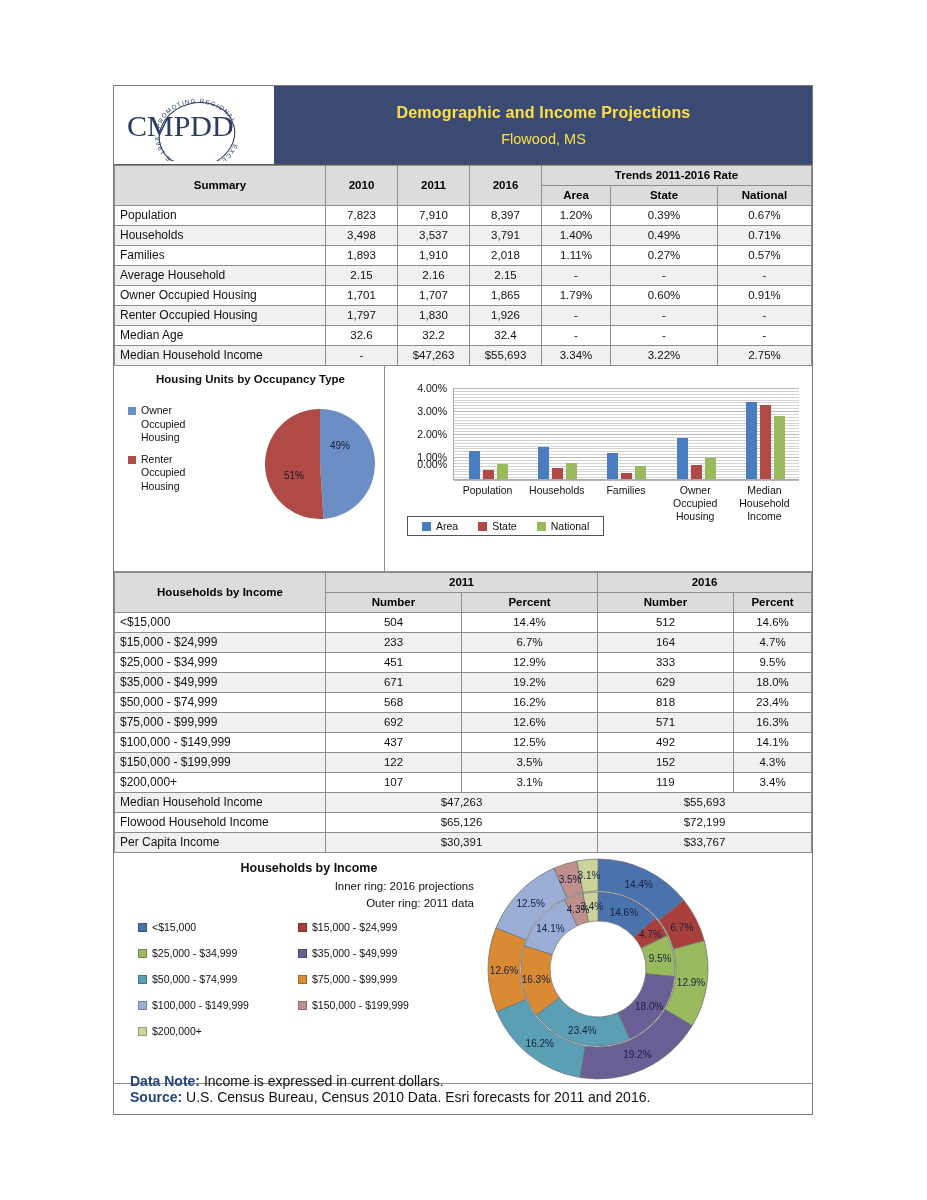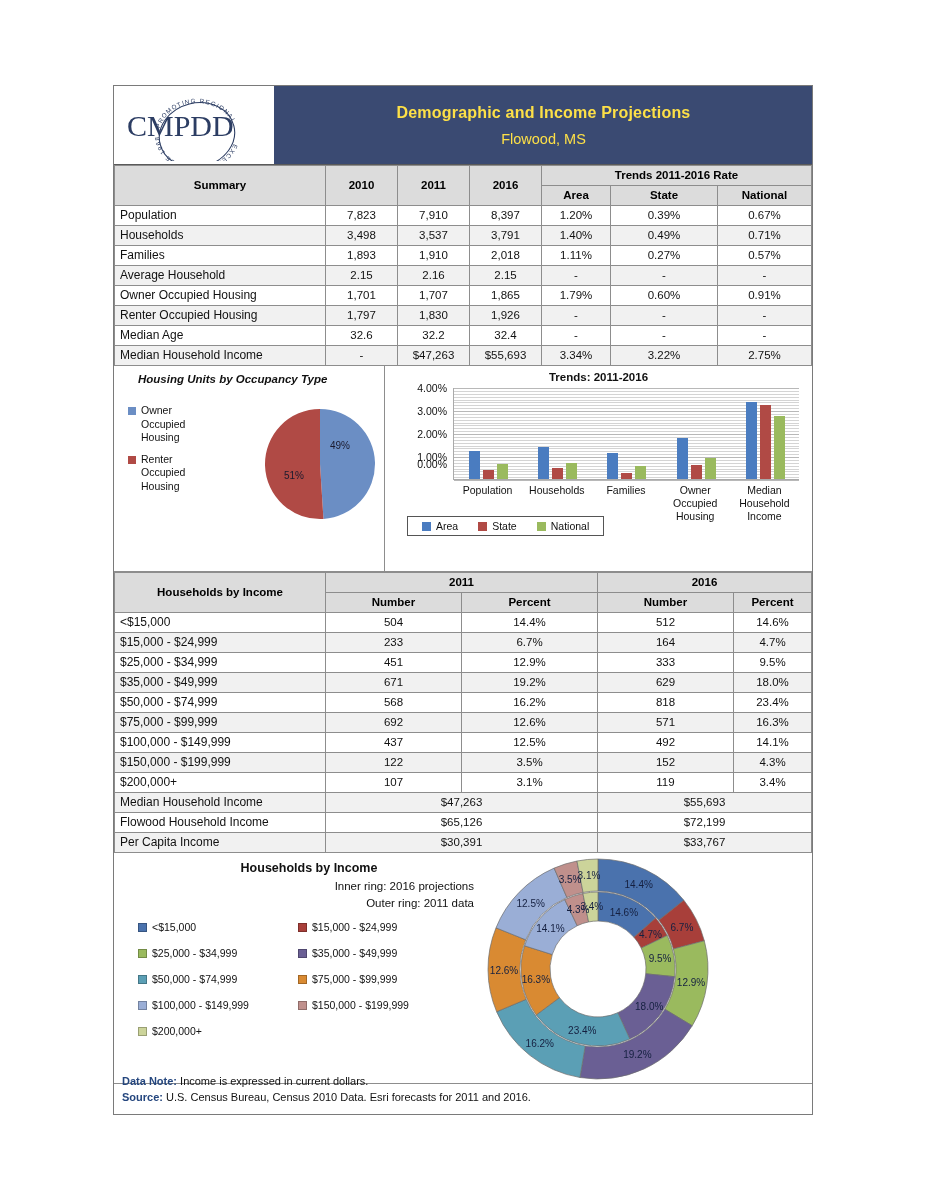--- a/index.html
+++ b/index.html
@@ -42,22 +42,22 @@
   .sum-c4{width:58px;}
   .sum-c5{width:96px;}
   .sum-c6{width:auto;}
 
   
   .chart-strip{display:flex;height:205px;border-bottom:1px solid #8d8d8d;}
   .pie-panel{width:270px;flex:0 0 270px;border-right:1px solid #8d8d8d;position:relative;background:#fff;}
   .bar-panel{flex:1;position:relative;background:#fff;}
 
   .pie-title{
-    position:absolute;left:24px;top:6px;width:225px;text-align:left;
-    font-size:11.5px;font-weight:bold;line-height:14px;color:#111;font-style:italic;
+    position:absolute;left:24px;top:6px;width:225px;text-align:center;
+    font-size:11.5px;font-weight:bold;line-height:14px;color:#111;
   }
   .pie-legend{position:absolute;left:14px;top:38px;font-size:10.5px;line-height:13.5px;}
   .pl-item{display:flex;margin-bottom:8px;}
   .pl-sw{width:8px;height:8px;margin-top:3px;margin-right:5px;flex:0 0 8px;}
   .pl-txt{width:66px;}
   .pie-wrap{position:absolute;left:150px;top:42px;width:112px;height:112px;}
   .pie-lab{position:absolute;font-size:10px;color:#1a1a2e;}
 
   .bar-title{position:absolute;top:5px;left:0;width:100%;text-align:center;font-size:11.5px;font-weight:bold;}
   .bar-area{position:absolute;left:10px;top:22px;width:408px;height:108px;}
@@ -87,21 +87,21 @@
   .dn-title{position:absolute;left:30px;top:8px;width:330px;text-align:center;font-size:12.5px;font-weight:bold;}
   .dn-sub{position:absolute;left:30px;width:330px;text-align:right;font-size:11.5px;}
   .dn-legend{position:absolute;left:24px;top:68px;width:340px;font-size:10.5px;}
   .dl-row{display:flex;margin-bottom:14px;}
   .dl-item{display:flex;align-items:flex-start;width:160px;}
   .dl-sw{width:9px;height:9px;margin-top:2px;margin-right:5px;flex:0 0 9px;border:1px solid rgba(0,0,0,.25);box-sizing:border-box;}
   .donut-wrap{position:absolute;left:372px;top:4px;width:224px;height:224px;}
   .dn-lab{position:absolute;font-size:10px;color:#152040;white-space:nowrap;transform:translate(-50%,-50%);}
 
   
-  .foot{position:absolute;left:0;bottom:0;width:100%;padding:6px 8px 7px 8px;box-sizing:border-box;font-size:11px;line-height:13px;margin-top:44px;}
+  .foot{position:absolute;left:8px;bottom:0;width:100%;padding:6px 8px 7px 8px;box-sizing:border-box;font-size:14px;line-height:13px;margin-top:44px;}
   .foot b{color:#24467e;}
   .foot div{margin-bottom:3px;}
 </style>
 </head>
 <body>
 
 <div id="report">
 
   <div class="hdr">
     <div class="hdr-logo">
@@ -237,21 +237,20 @@
         <svg id="pie-svg" width="112" height="112" viewBox="0 0 112 112">
             <path d="M 56 56 L 56 1 A 55 55 0 0 1 59.453478574112246 110.89147006355493 Z" fill="#6b8ec4"></path>
             <path d="M 56 56 L 59.453478574112246 110.89147006355493 A 55 55 0 1 1 55.99999999999999 1 Z" fill="#b04a45"></path>
           </svg>
         <span class="pie-lab" style="left:66px;top:32px;">49%</span>
         <span class="pie-lab" style="left:20px;top:62px;">51%</span>
       </div>
     </div>
 
     <div class="bar-panel">
-      <div class="bar-title">Trends: 2011-2016</div>
       <div class="bar-area">
         <div class="plot" id="plot">
             <div class="grid" style="top: 92px; border-top-color: rgb(184, 184, 184);"></div>
             <div class="grid" style="top: 89.125px; border-top-color: rgb(212, 212, 212);"></div>
             <div class="grid" style="top: 86.25px; border-top-color: rgb(212, 212, 212);"></div>
             <div class="grid" style="top: 83.375px; border-top-color: rgb(212, 212, 212);"></div>
             <div class="grid" style="top: 80.5px; border-top-color: rgb(212, 212, 212);"></div>
             <div class="grid" style="top: 77.625px; border-top-color: rgb(212, 212, 212);"></div>
             <div class="grid" style="top: 74.75px; border-top-color: rgb(212, 212, 212);"></div>
             <div class="grid" style="top: 71.875px; border-top-color: rgb(212, 212, 212);"></div>

